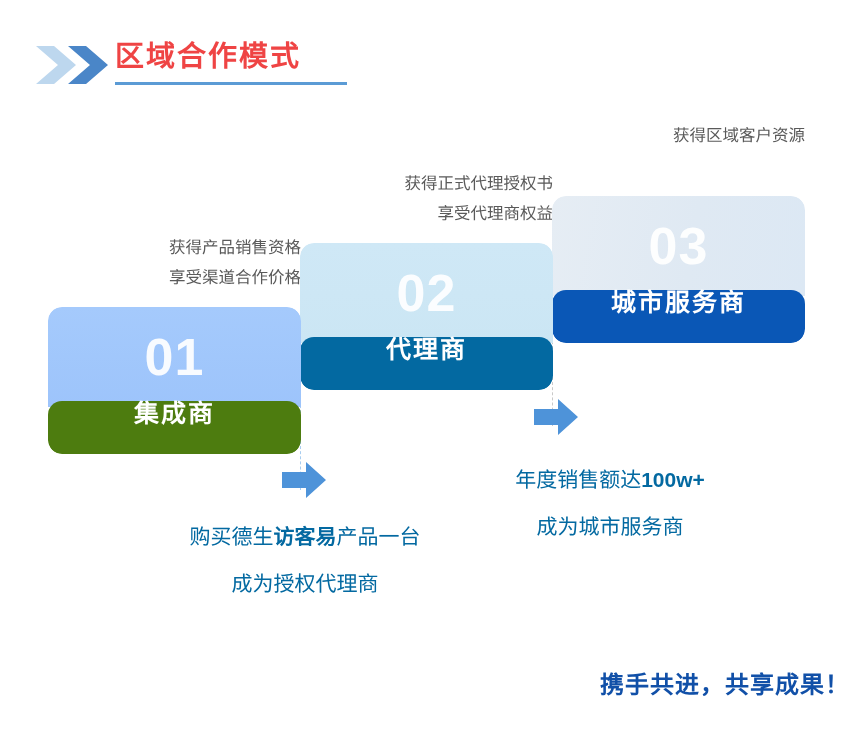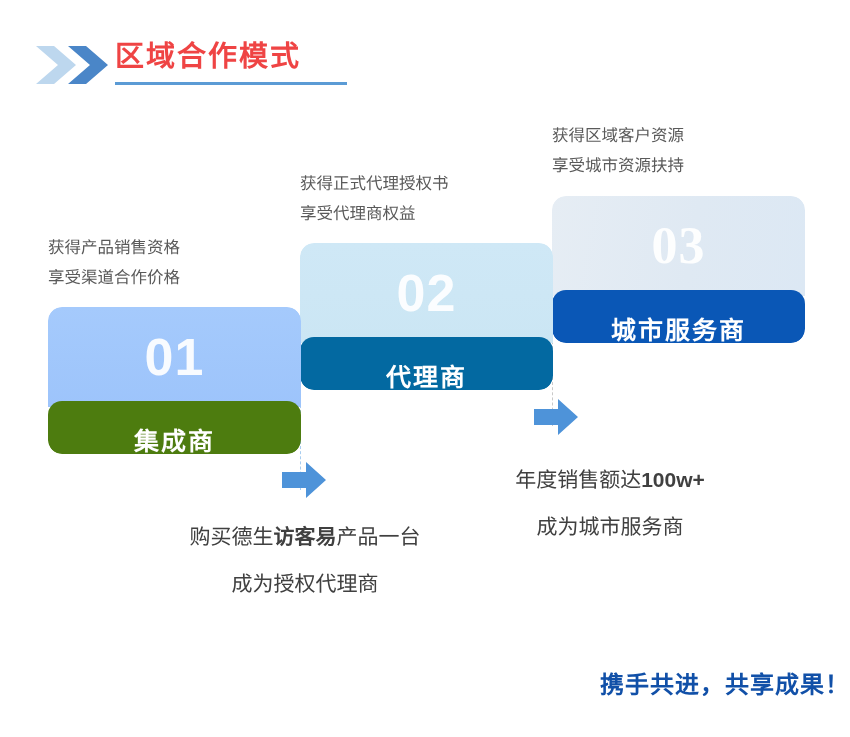--- a/index.html
+++ b/index.html
@@ -57,21 +57,21 @@
   .stage {
     position: absolute;
     left: 0;
     top: 0;
     width: 850px;
     height: 737px;
   }
 
   .caption {
     position: absolute;
-    text-align: left;
+    text-align: right;
     font-size: 16.5px;
     line-height: 30px;
     color: #5a5a5a;
     white-space: nowrap;
   }
 
   
   .card {
     position: absolute;
     width: 253px;
@@ -95,35 +95,35 @@
     letter-spacing: 1px;
     color: rgba(255,255,255,0.92);
     line-height: 52px;
   }
   .card-band {
     position: relative;
     height: 53px;
     border-radius: 14px;
     margin-top: -6px;
     display: flex;
-    align-items: flex-end;
+    align-items: flex-start;
     justify-content: center;
   }
   .card-band span {
     font-size: 25px;
     font-weight: bold;
     color: #ffffff;
     letter-spacing: 2px;
     line-height: 25px;
   }
 
   
   #card-1 { left: 48px;  top: 307px; z-index: 3; }
   #card-2 { left: 300px; top: 243px; z-index: 2; }
-  #card-3 { left: 552px; top: 196px; z-index: 1; font-family: Liberation Serif, serif; }
+  #card-3 { left: 552px; top: 196px; z-index: 1; }
 
   #card-1 .card-body { background: linear-gradient(180deg, #a5cafc 0%, #9dc4fb 100%); }
   #card-1 .card-band { background: #4d7c0f; }
   #card-2 .card-body { background: linear-gradient(180deg, #cfe8f6 0%, #cbe6f4 100%); padding-left: 43px; }
   #card-2 .card-band { background: #0369a1; }
   #card-3 .card-body { background: linear-gradient(100deg, #e6edf4 0%, #dfe9f3 55%, #dce8f4 100%); }
   #card-3 .card-band { background: #0a57b6; }
 
   #cap-1 { left: 48px;  top: 232px; width: 253px; }
   #cap-2 { left: 300px; top: 168px; width: 253px; }
@@ -147,21 +147,21 @@
   }
   #arrow-1 { left: 282px; top: 461px; }
   #arrow-2 { left: 534px; top: 398px; }
 
   
   .bottom-text {
     position: absolute;
     text-align: center;
     font-size: 21px;
     line-height: 47px;
-    color: #404040;
+    color: #0369a1;
     white-space: nowrap;
   }
   .bottom-text b { font-weight: bold; }
   #bottom-1 { left: 135px; top: 513px; width: 340px; }
   #bottom-2 { left: 420px; top: 456px; width: 380px; }
 
   
   .slogan {
     position: absolute;
     left: 0;
@@ -198,21 +198,20 @@
     <div>享受渠道合作价格</div>
   </div>
 
   <div class="caption" id="cap-2">
     <div>获得正式代理授权书</div>
     <div>享受代理商权益</div>
   </div>
 
   <div class="caption" id="cap-3">
     <div>获得区域客户资源</div>
-    <div>享受城市资源扶持</div>
   </div>
 
   <div class="card" id="card-1">
     <div class="card-body">
       <div class="card-num">01</div>
     </div>
     <div class="card-band">
       <span>集成商</span>
     </div>
   </div>

